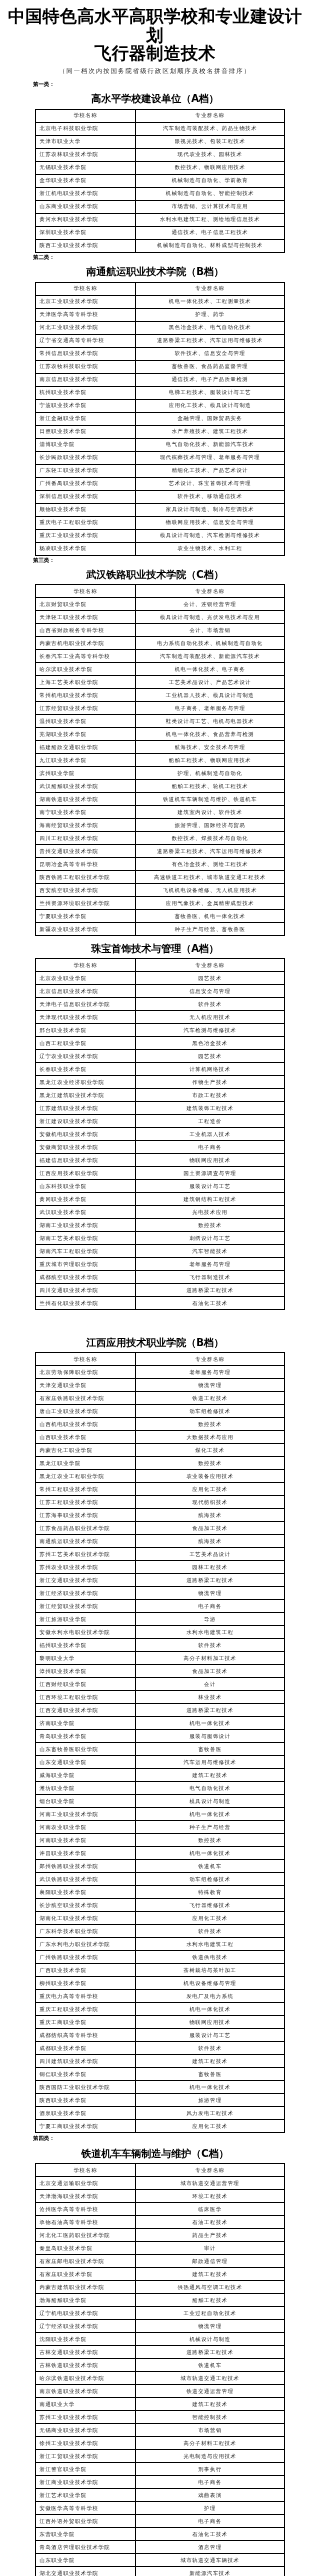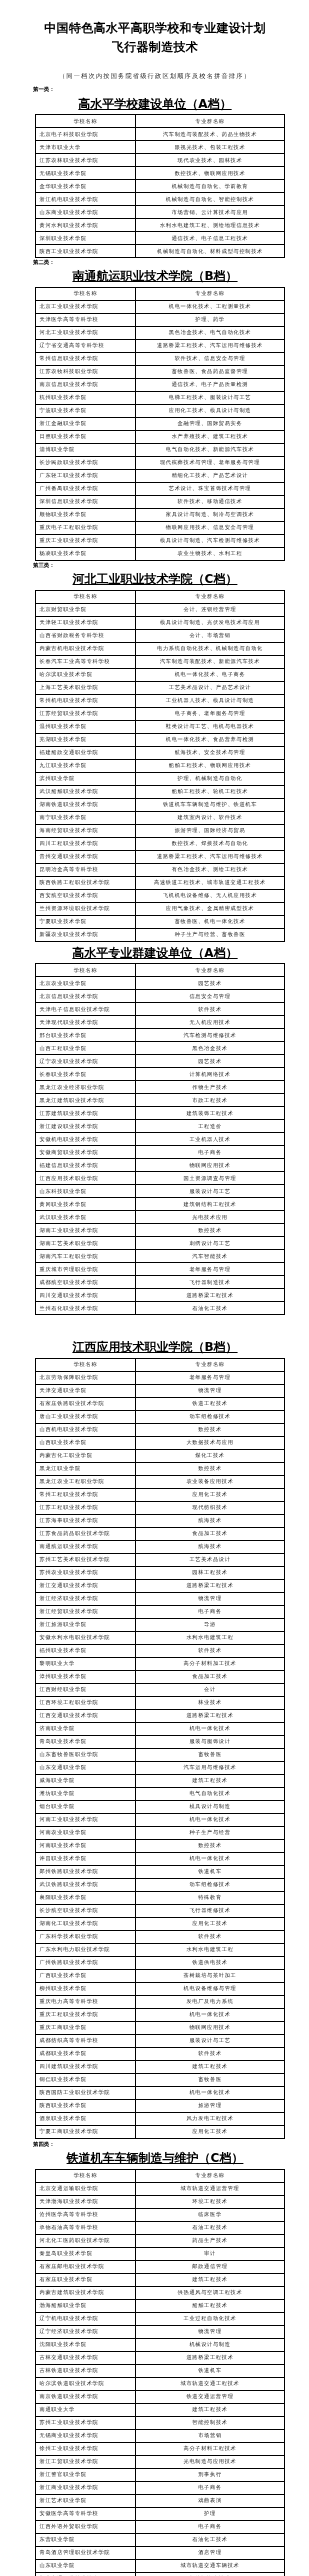--- a/index.html
+++ b/index.html
@@ -1,22 +1,22 @@
 <!DOCTYPE html>
 <html style="font-size:8.2px"><head>
 <meta charset="utf-8">
 <style>
   html, body { margin: 0; padding: 0; background: #ffffff; }
   body { width: 310px; font-family: "DejaVu Serif", "Liberation Serif", serif; color: #111; }
   .page { width: 310px; position: relative; padding-bottom: 88px; }
-  .title { text-align: center; font-family: "DejaVu Serif", serif; font-weight: bold; font-size: 12px; line-height: 18.5px; letter-spacing: 0.3px; color: #000; margin: 16px; padding-top: 3px; }
+  .title { text-align: center; font-family: "DejaVu Serif", serif; font-weight: bold; font-size: 17px; line-height: 18.5px; letter-spacing: 0.3px; color: #000; margin: 4px; padding-top: 3px; }
   .subtitle { text-align: center; font-size: 6.2px; letter-spacing: 1.2px; color: #222; margin-top: 4.1px; }
   .category { font-family: "DejaVu Sans", sans-serif; font-weight: bold; font-size: 5.4px; color: #000; margin-left: 33px; line-height: 7.2px; }
   .cat-first { margin-top: 5.2px; }
-  .section-title { text-align: center; font-family: "DejaVu Sans", sans-serif; font-weight: bold; font-size: 12px; color: #000; margin: 6.2px 0 5.2px 0; line-height: 9.3px; text-decoration: underline; }
+  .section-title { text-align: center; font-family: "DejaVu Sans", sans-serif; font-weight: bold; font-size: 10px; color: #000; margin: 6.2px 0 5.2px 0; line-height: 9.3px; }
   table { border-collapse: collapse; margin-left: 35px; width: 249px; table-layout: fixed; }
   col.c1 { width: 100px; }
   col.c2 { width: 149px; }
   td, th { border: 0.5px solid #000; height: 12px; padding: 0; font-size: 5.2px; letter-spacing: 0.7px; font-weight: normal; color: #222; }
   td.school { text-align: left; padding-left: 3.6px; white-space: nowrap; }
   td.major { text-align: center; white-space: nowrap; }
   th { text-align: center; color: #222; }
   .gap-small { height: 1px; }
   .gap-large { height: 21.6px; }
   .gap-mid { height: 2.1px; }
@@ -180,21 +180,21 @@
             <td class="major">模具设计与制造、汽车检测与维修技术</td>
           </tr>
           <tr>
             <td class="school">杨凌职业技术学院</td>
             <td class="major">农业生物技术、水利工程</td>
           </tr>
         </tbody>
       </table>
       <div class="gap-small"></div>
       <div class="category">第三类：</div>
-      <div class="section-title">河北工业职业技术学院（C档）</div>
+      <div class="section-title">武汉铁路职业技术学院（C档）</div>
       <table>
         <colgroup>
           <col class="c1">
           <col class="c2">
         </colgroup>
         <thead>
           <tr>
             <th>学校名称</th>
             <th>专业群名称</th>
           </tr>
@@ -300,21 +300,21 @@
             <td class="school">宁夏职业技术学院</td>
             <td class="major">畜牧兽医、机电一体化技术</td>
           </tr>
           <tr>
             <td class="school">新疆农业职业技术学院</td>
             <td class="major">种子生产与经营、畜牧兽医</td>
           </tr>
         </tbody>
       </table>
       <div class="gap-small"></div>
-      <div class="section-title">高水平专业群建设单位（A档）</div>
+      <div class="section-title">珠宝首饰技术与管理（A档）</div>
       <table>
         <colgroup>
           <col class="c1">
           <col class="c2">
         </colgroup>
         <thead>
           <tr>
             <th>学校名称</th>
             <th>专业群名称</th>
           </tr>

